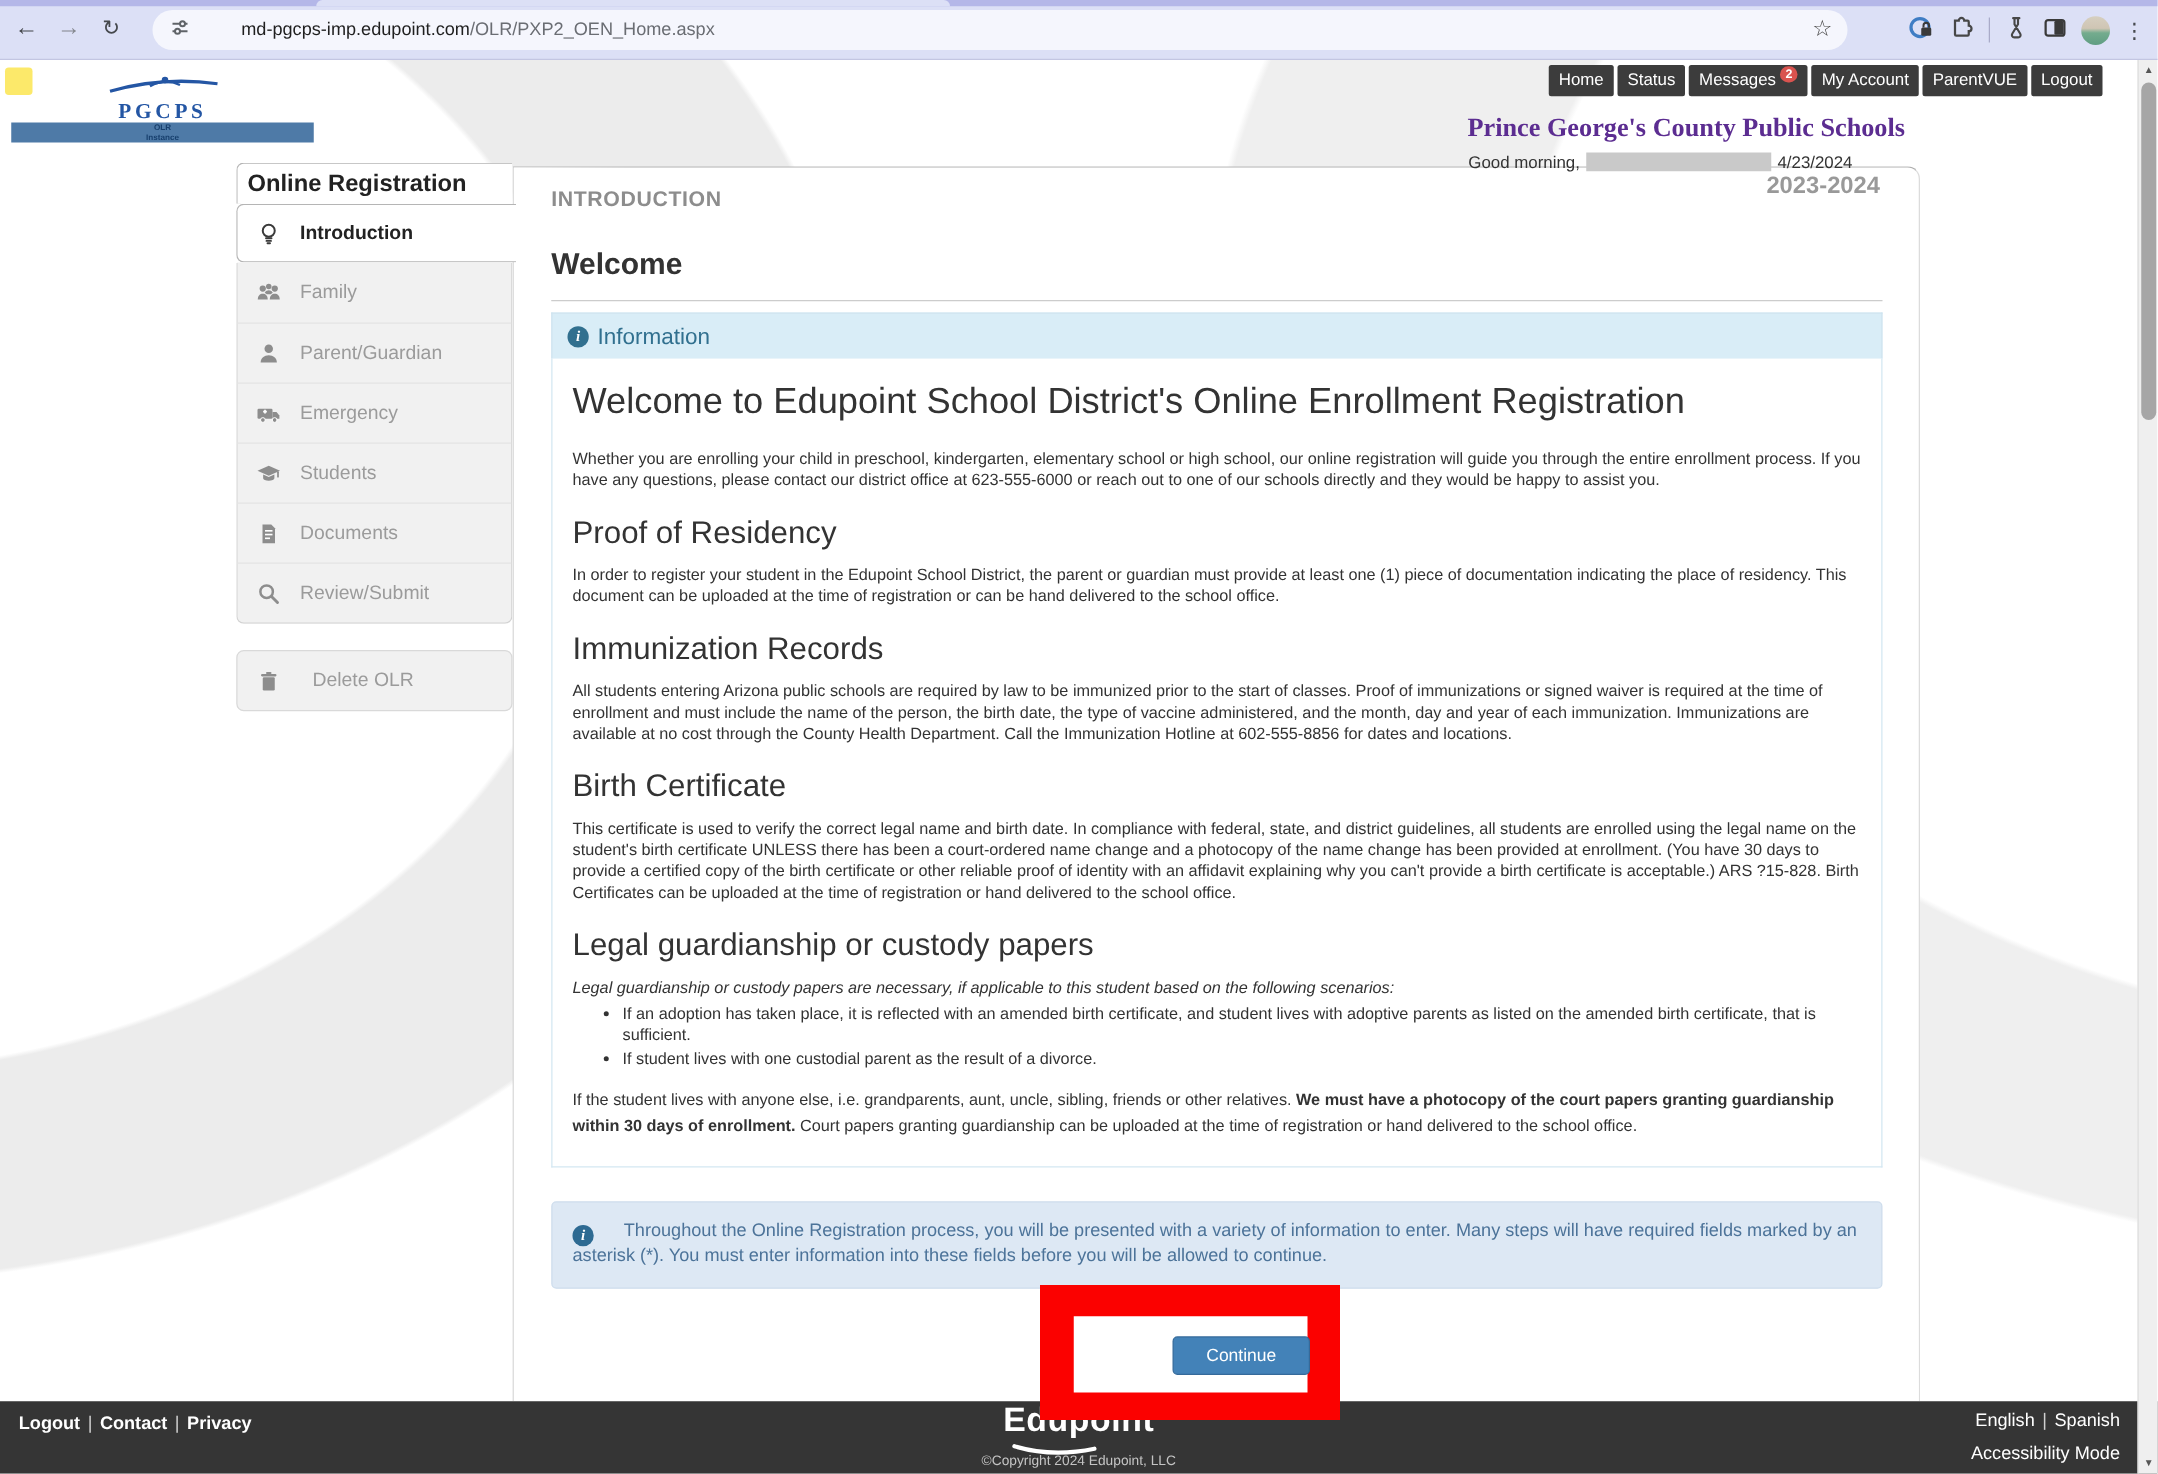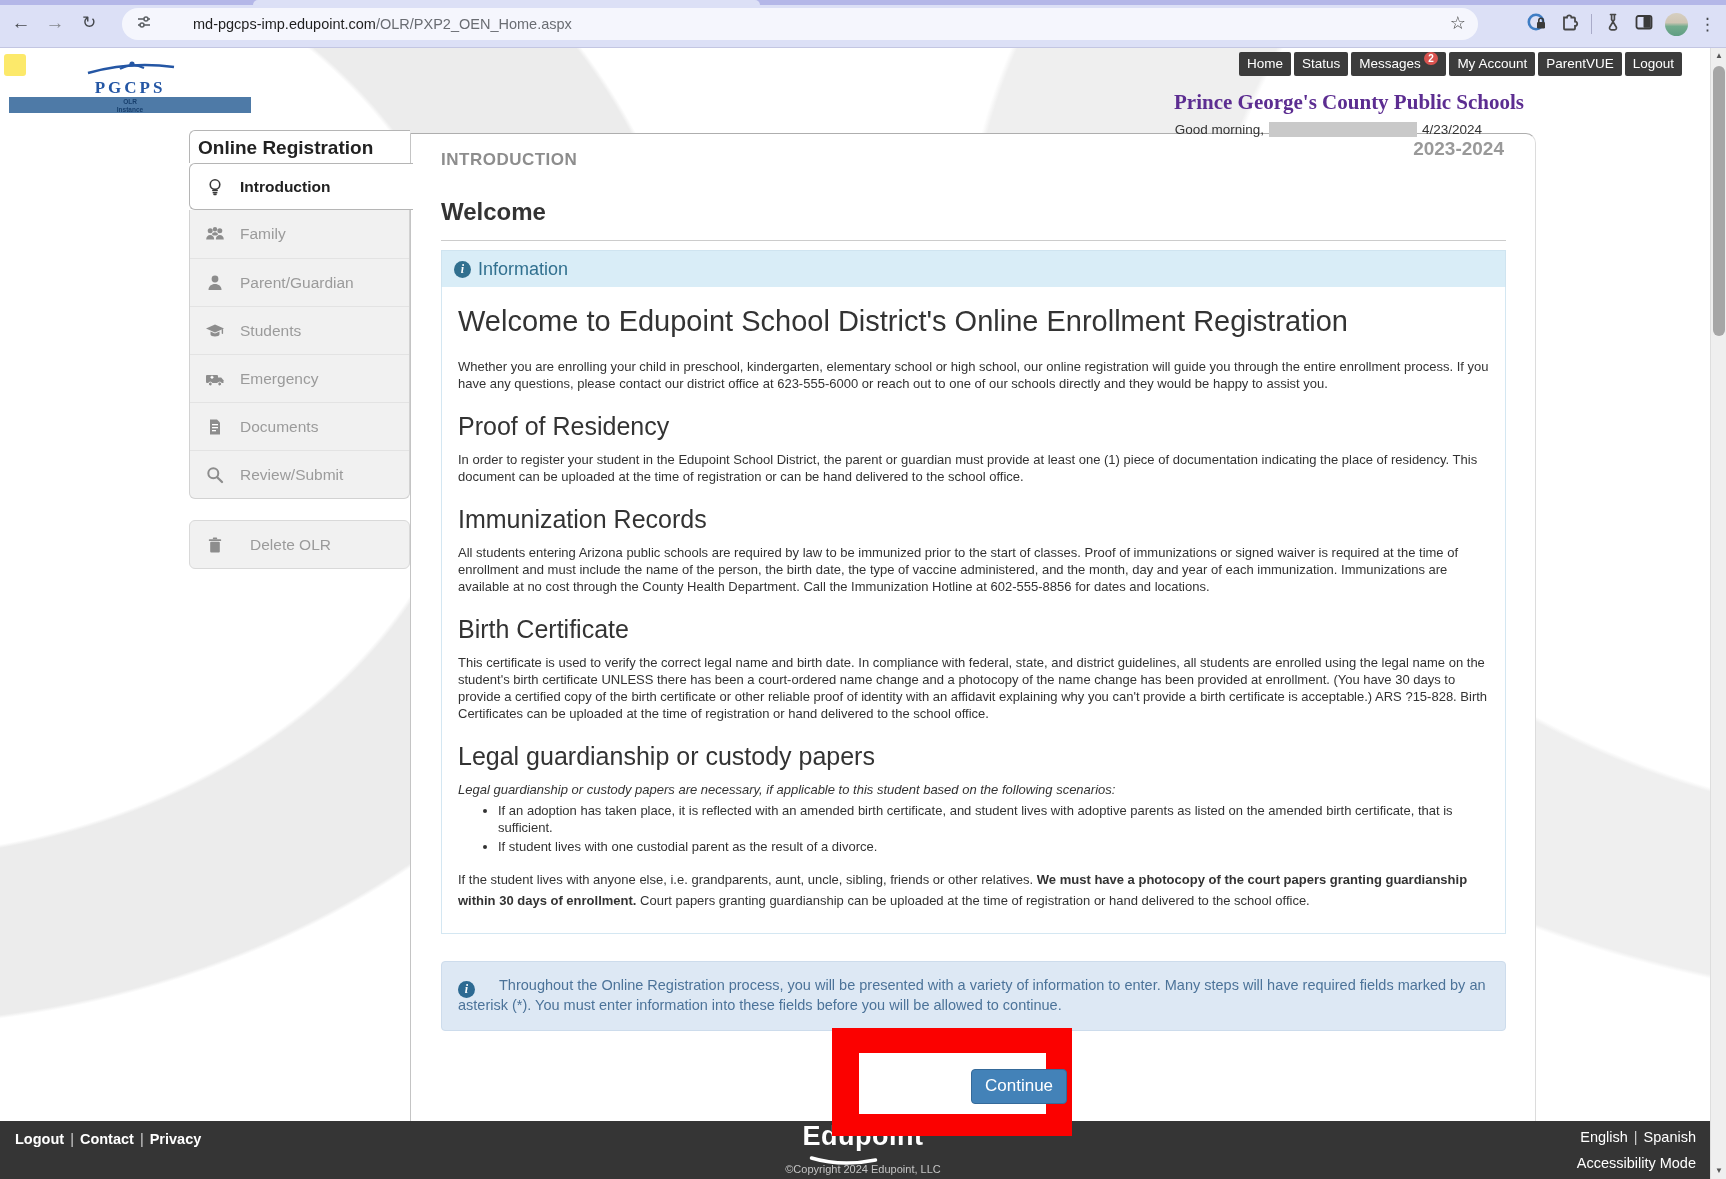--- a/index.html
+++ b/index.html
@@ -64,21 +64,21 @@
   .info-body ul { margin:2px 0 14px; padding-left:40px; }
   .info-body li { font-size:13px; line-height:17px; margin-bottom:2px; }
   .closing { line-height:21px !important; }
   .closing b { font-weight:700; }
 
   .notice { position:absolute; left:441px; top:913px; width:1065px; background:#dde8f4; border:1px solid #cddcec; border-radius:4px; padding:13px 16px 15px; color:#4c7399; font-size:14.5px; line-height:20px; z-index:2; }
   .notice .i-circle { background:#2d6a92; margin-right:24px; transform:translateY(3px); }
 
   .red-box { position:absolute; left:832px; top:980px; width:240px; height:108px; background:#fb0100; z-index:5; }
   .btn-bar { position:absolute; left:859px; top:1005px; width:187px; height:61px; background:#fff; z-index:6; }
-  .continue-btn { position:absolute; left:938px; top:1021px; background:#4382b8; border:1px solid #356a9a; border-radius:4px; color:#fff; font-size:17px; padding:6px 13px 7px; z-index:7; cursor:pointer; font-family:"Liberation Sans", sans-serif;margin-left:33px; }
+  .continue-btn { position:absolute; left:938px; top:1021px; background:#4382b8; border:1px solid #356a9a; border-radius:4px; color:#fff; font-size:14px; padding:6px 26px 7px; z-index:7; cursor:pointer; font-family:"Liberation Sans", sans-serif; }
 
   
   .footer { position:absolute; left:0; right:0; bottom:0; height:58px; background:#353535; z-index:4; }
   .f-links { position:absolute; left:15px; top:10px; font-size:14.5px; font-weight:700; color:#fff; }
   .f-links a { color:#fff; text-decoration:none; cursor:pointer; }
   .f-sep { color:#cfcfcf; font-weight:400; padding:0 6px; }
   .f-logo { position:absolute; left:50%; transform:translateX(-50%); top:0px; text-align:center; }
   .f-logo-text { color:#fff; font-weight:700; font-size:27px; line-height:30px; letter-spacing:0.5px; }
   .f-copy { position:absolute; left:50%; transform:translateX(-50%); top:42px; font-size:11px; color:#c4c4c4; white-space:nowrap; }
   .f-lang { position:absolute; right:30px; top:8px; font-size:14.5px; color:#fff; }
@@ -207,39 +207,39 @@
           <g fill="#8d8d8d">
             <circle cx="10" cy="6" r="3.4"></circle>
             <path d="M3.5,17 c0-3.6 2.9-5.9 6.5-5.9 s6.5,2.3 6.5,5.9 z"></path>
           </g>
         </svg>
       <span>Parent/Guardian</span>
     </div>
     <div class="sb-item">
       <svg class="sb-ico" viewBox="0 0 20 20">
           <g fill="#8d8d8d">
-            <polygon points="10,3.5 19,7.5 10,11.5 1,7.5"></polygon>
-            <path d="M5.5,10.5 v3 c0,1.2 2,2 4.5,2 s4.5-0.8 4.5-2 v-3 l-4.5,2 z"></path>
-            <rect x="16.7" y="8" width="1.4" height="5" rx="0.7"></rect>
-          </g>
-        </svg>
-      <span>Students</span>
-    </div>
-    <div class="sb-item">
-      <svg class="sb-ico" viewBox="0 0 20 20">
-          <g fill="#8d8d8d">
             <rect x="1" y="6" width="12" height="8" rx="1"></rect>
             <path d="M13,8.5 h3.2 l2.3,2.8 V14 h-5.5 z"></path>
             <rect x="5.5" y="7.6" width="3" height="1.4" fill="#fff"></rect>
             <rect x="6.3" y="6.8" width="1.4" height="3" fill="#fff"></rect>
           </g>
           <circle cx="5.3" cy="15" r="1.9" fill="#8d8d8d" stroke="#fff" stroke-width="0.8"></circle>
           <circle cx="14.7" cy="15" r="1.9" fill="#8d8d8d" stroke="#fff" stroke-width="0.8"></circle>
         </svg>
       <span>Emergency</span>
+    </div>
+    <div class="sb-item">
+      <svg class="sb-ico" viewBox="0 0 20 20">
+          <g fill="#8d8d8d">
+            <polygon points="10,3.5 19,7.5 10,11.5 1,7.5"></polygon>
+            <path d="M5.5,10.5 v3 c0,1.2 2,2 4.5,2 s4.5-0.8 4.5-2 v-3 l-4.5,2 z"></path>
+            <rect x="16.7" y="8" width="1.4" height="5" rx="0.7"></rect>
+          </g>
+        </svg>
+      <span>Students</span>
     </div>
     <div class="sb-item">
       <svg class="sb-ico" viewBox="0 0 20 20">
           <path d="M5,2.5 h7 l3,3 V17.5 h-10 z" fill="#8d8d8d"></path>
           <g fill="#fff">
             <rect x="7" y="7" width="6" height="1.3"></rect>
             <rect x="7" y="10" width="6" height="1.3"></rect>
             <rect x="7" y="13" width="4" height="1.3"></rect>
           </g>
         </svg>

